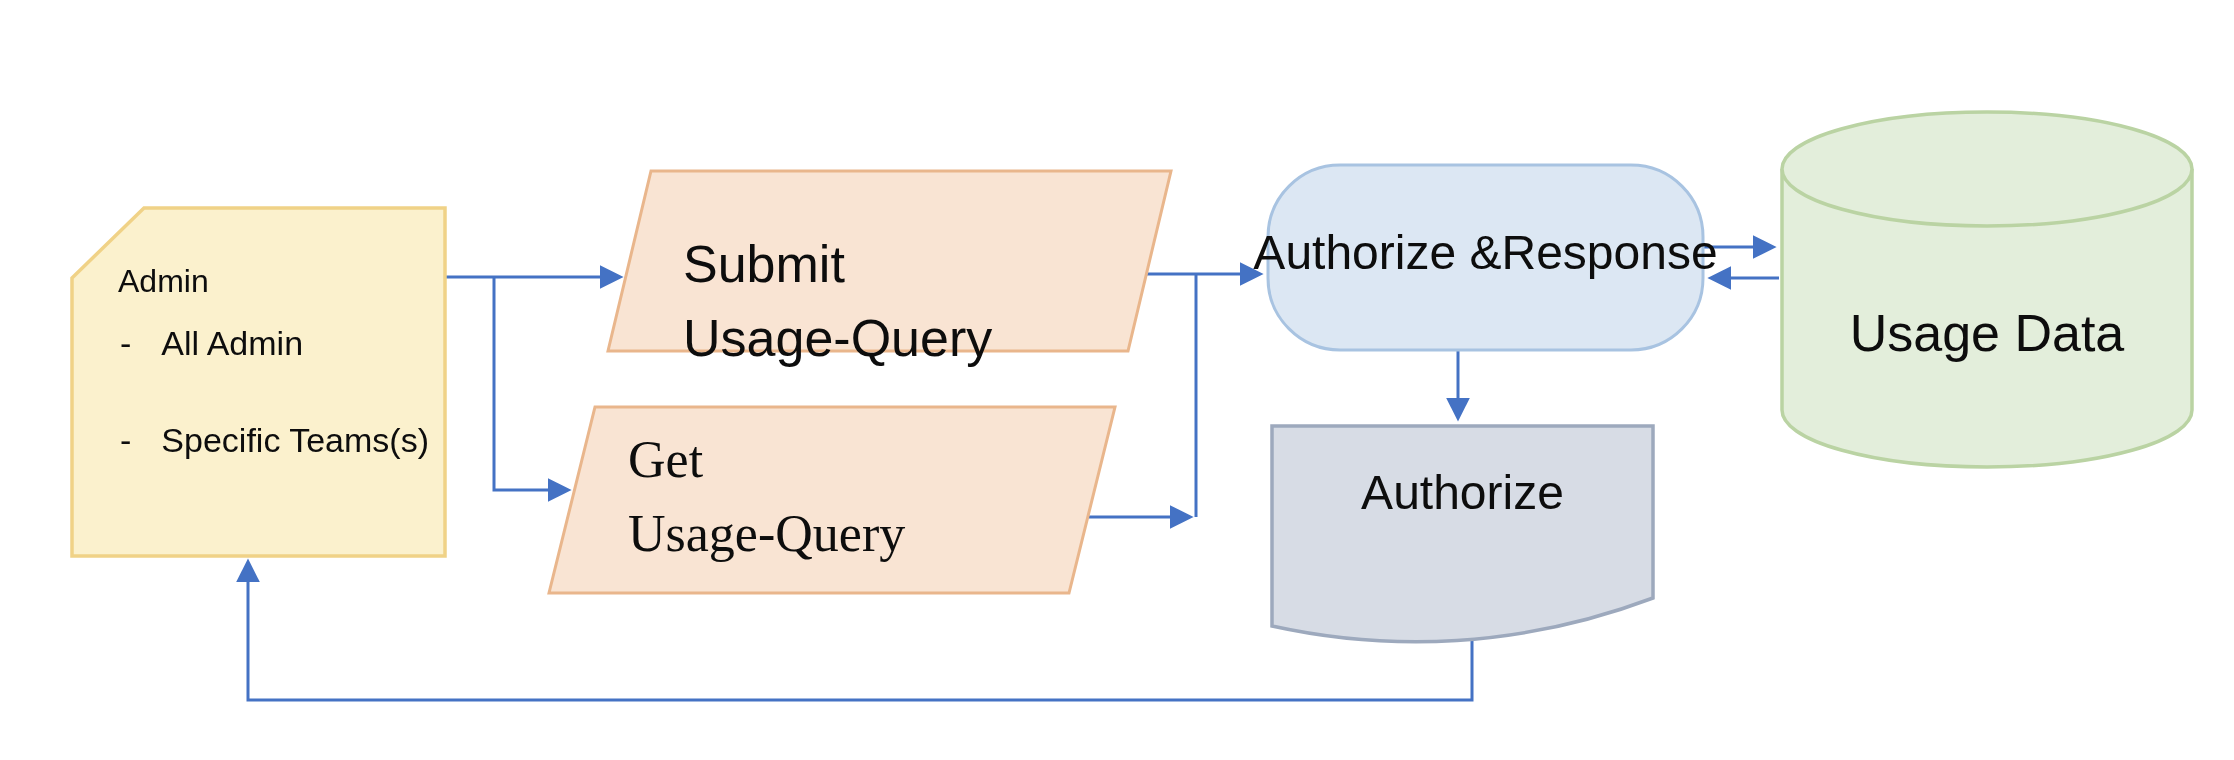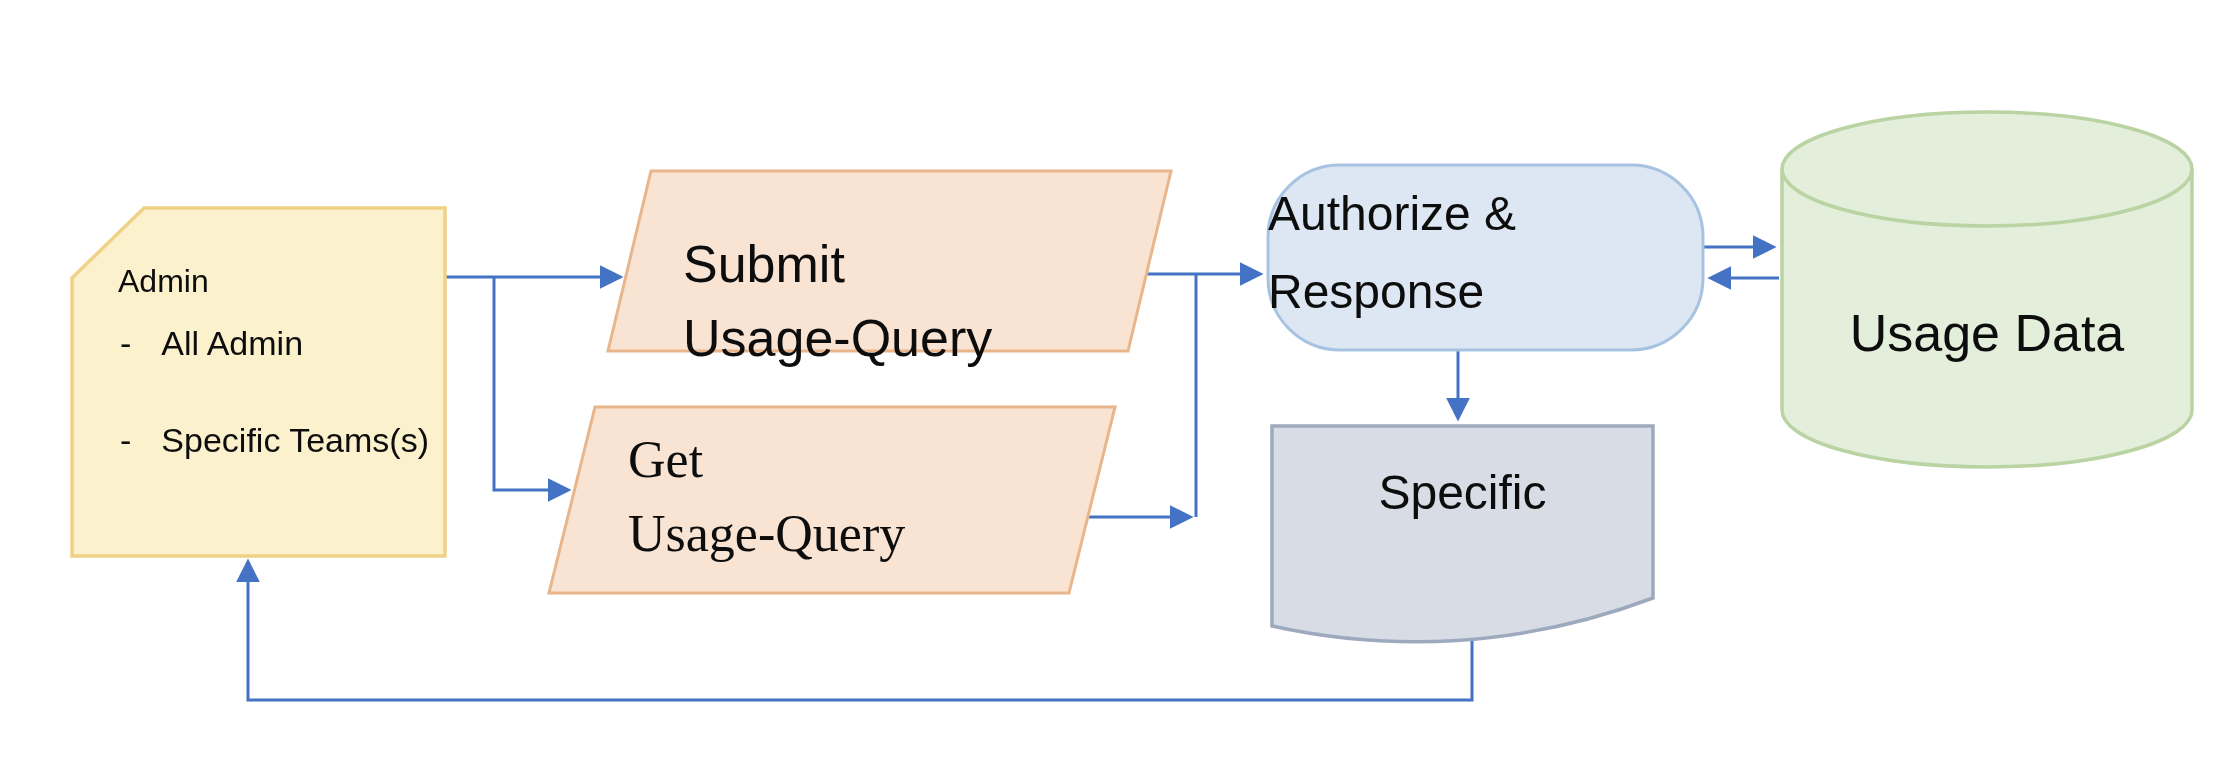--- a/index.html
+++ b/index.html
@@ -19,21 +19,21 @@
   .admin-bullet   { display: flex; gap: 30px; font-size: 34px; line-height: 44px; left: 120px; }
   .admin-bullet-1 { top: 321px; }
   .admin-bullet-2 { top: 418px; }
 
   .para-label { font-size: 52px; line-height: 74px; }
   .submit-label { left: 683px; top: 186px; margin-top: 41px; }
   .get-label    { left: 628px; top: 423px; font-family: Liberation Serif, serif; }
 
   .authorize-label {
     left: 1268px; top: 165px; width: 435px; height: 185px;
-    display: flex; flex-direction: column; align-items: flex-start; justify-content: center;
+    display: flex; flex-direction: row; align-items: center; justify-content: center;
     font-size: 48px; line-height: 78px; padding-bottom: 10px; box-sizing: border-box;
     text-align: center;
   }
   .usagedata-label {
     left: 1782px; top: 308px; width: 410px;
     font-size: 52px; line-height: 50px; text-align: center;
   }
   .response-label {
     left: 1272px; top: 469px; width: 381px;
     font-size: 48px; line-height: 48px; text-align: center;
@@ -98,14 +98,14 @@
     <div>Usage-Query</div>
   </div>
 
   <div class="label authorize-label">
     <div>Authorize &amp;</div>
     <div>Response</div>
   </div>
 
   <div class="label usagedata-label">Usage Data</div>
 
-  <div class="label response-label">Specific</div>
+  <div class="label response-label">Authorize</div>
 </div>
 
 </body></html>

